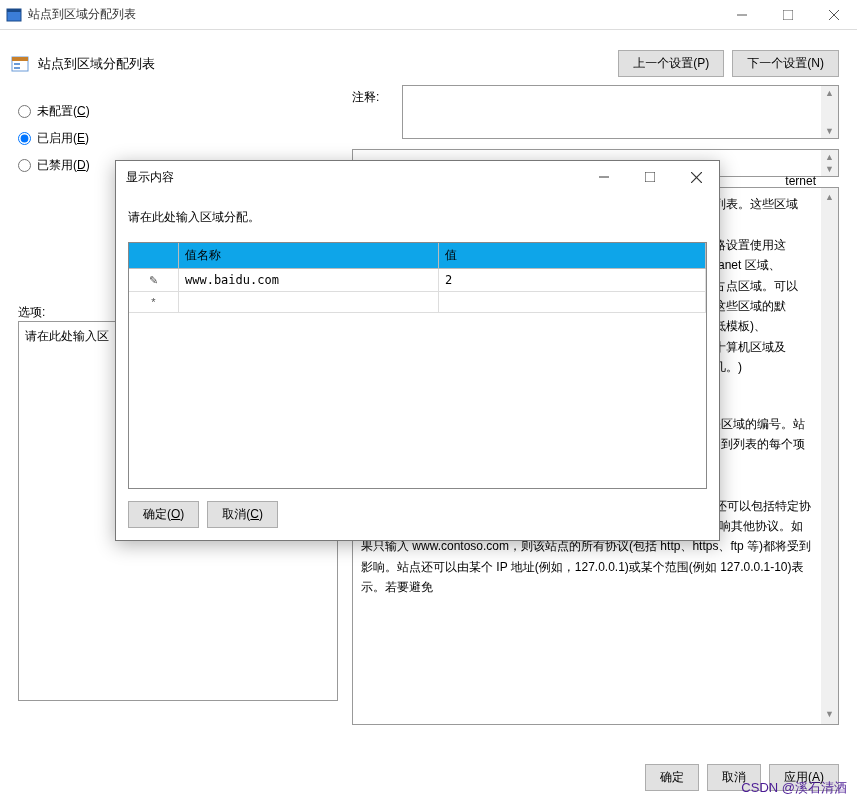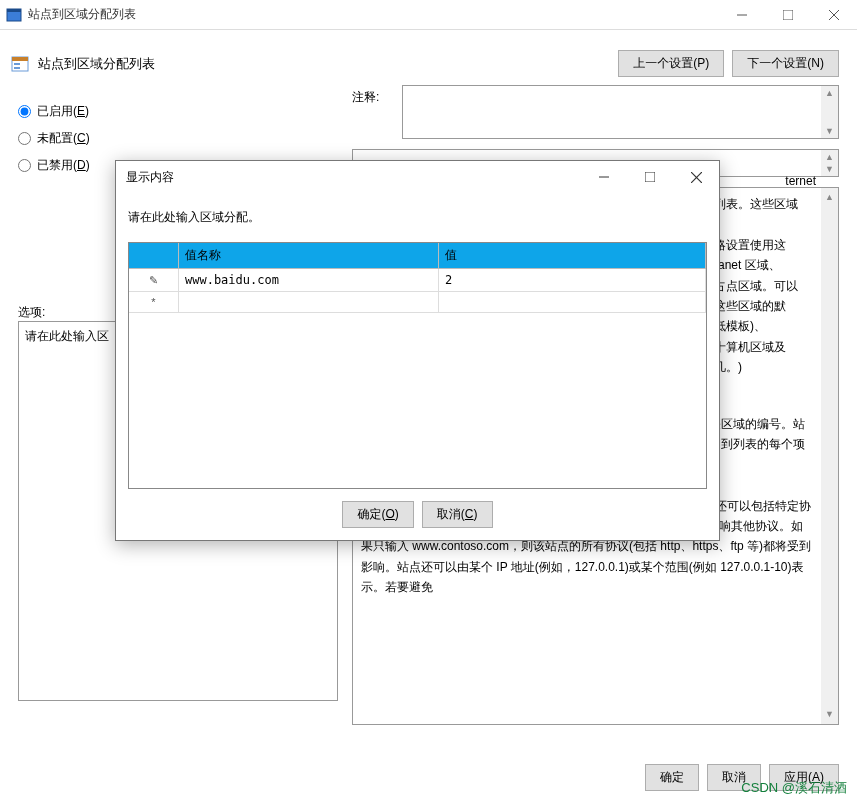--- a/index.html
+++ b/index.html
@@ -60,23 +60,23 @@
     .grid-header-cell { padding: 4px 6px; border-right: 1px solid #bbb; }
     .grid-row { display: flex; border-bottom: 1px solid #ddd; }
     .grid-cell { padding: 4px 6px; border-right: 1px solid #ddd; font-family: SimSun, monospace; }
     .col-indicator { width: 50px; display: flex; align-items: center; justify-content: center; }
     .col-name { width: 260px; }
     .col-value { flex: 1; }
     .grid-empty { height: 175px; }
     .pencil { color: #555; font-size: 11px; }
     .star { color: #555; font-size: 11px; }
     
-    .modal-buttons { display: flex; justify-content: center; gap: 8px; margin-top: 12px; }
-    
-    .watermark { position: absolute; right: 10px; bottom: 6px; color: #15803d; font-size: 13px; z-index: 20; }
+    .modal-buttons { display: flex; justify-content: flex-start; gap: 8px; margin-top: 12px; }
+    
+    .watermark { position: absolute; right: 10px; bottom: 6px; color: #4c1d95; font-size: 13px; z-index: 20; }
     
     svg { display: block; }
   </style>
 </head>
 <body>
 
 <div class="titlebar">
   <span class="titlebar-icon">
     <svg width="16" height="16" viewBox="0 0 16 16">
         <rect x="1" y="2" width="14" height="12" fill="#3b7dd8" stroke="#1a4a8a"></rect>
@@ -117,26 +117,26 @@
   <div class="nav-buttons">
     <button class="btn"><span>上一个设置(P)</span></button>
     <button class="btn"><span>下一个设置(N)</span></button>
   </div>
 </div>
 
 <div class="main-layout">
   <div class="left-col">
     <div class="radio-group">
       <div class="radio-item">
+        <input type="radio" name="state" style="">
+        <label><span>未配置(</span><span class="underline">C</span><span>)</span></label>
+      </div>
+      <div class="radio-item">
         <input type="radio" name="state" checked="" style="">
         <label><span>已启用(</span><span class="underline">E</span><span>)</span></label>
-      </div>
-      <div class="radio-item">
-        <input type="radio" name="state" style="">
-        <label><span>未配置(</span><span class="underline">C</span><span>)</span></label>
       </div>
       <div class="radio-item">
         <input type="radio" name="state" style="">
         <label><span>已禁用(</span><span class="underline">D</span><span>)</span></label>
       </div>
     </div>
     <div class="options-label">选项:</div>
     <div class="options-box">
       <span>请在此处输入区</span>
     </div>

